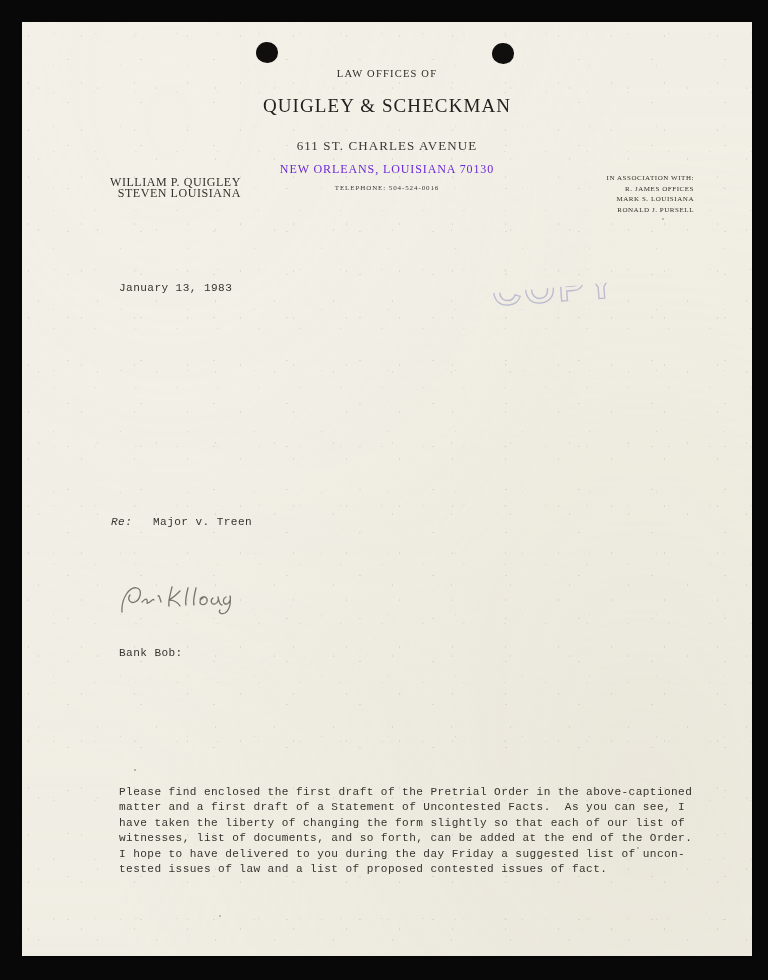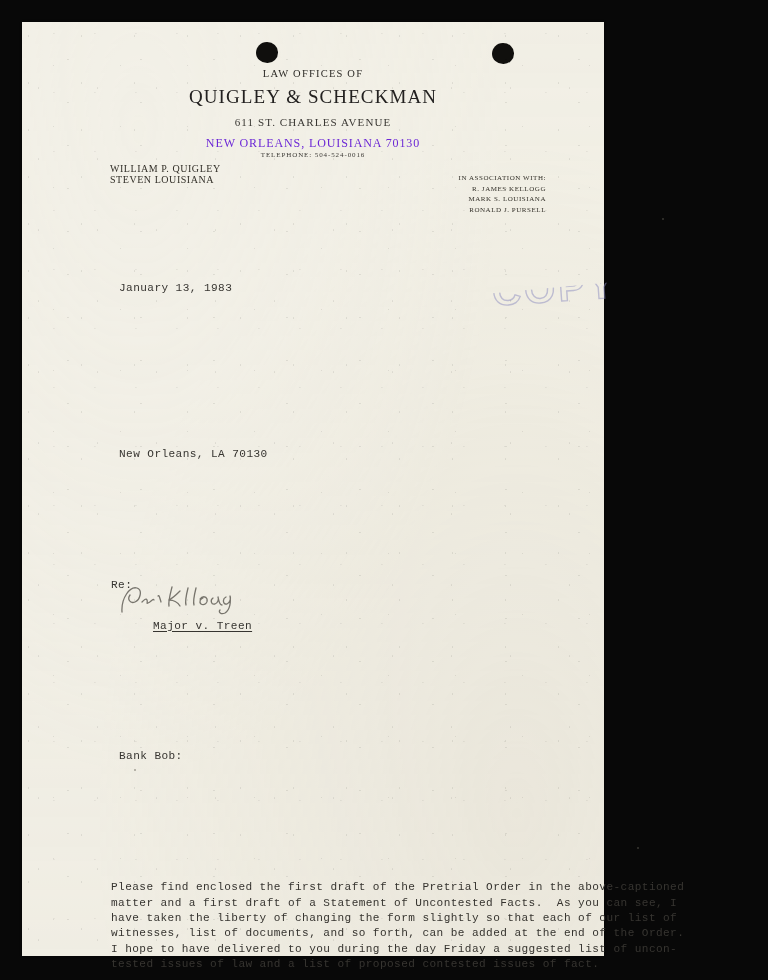--- a/index.html
+++ b/index.html
@@ -13,21 +13,21 @@
     height: 980px;
     background: #080808;
     overflow: hidden;
     font-family: "Liberation Serif", serif;
   }
   
   #page {
     position: absolute;
     left: 22px;
     top: 22px;
-    width: 582px;
+    width: 730px;
     height: 934px;
     background: #f3f1e9;
     box-shadow: 0 0 2px rgba(0,0,0,0.55);
   }
   
   #page::after {
     content: "";
     position: absolute;
     inset: 0;
     pointer-events: none;
@@ -57,51 +57,53 @@
     color: #2d2b27;
   }
   .lh-top {
     font-size: 10.5px;
     letter-spacing: 1.2px;
     font-family: "Liberation Serif", serif;
   }
   .lh-firm {
     font-size: 19px;
     letter-spacing: 1.1px;
-    margin-top: 7px;
+    margin-top: 16px;
     font-family: "Liberation Serif", serif;
     color: #232120;
   }
   .lh-street {
-    font-size: 11px;
+    font-size: 13px;
     letter-spacing: 1.1px;
-    margin-top: 8px;
+    margin-top: 21px;
     color: #3a3834;
   }
   .lh-city {
     font-size: 12px;
     letter-spacing: 0.9px;
     margin-top: 8px;
     color: #6d28d9;
   }
   .lh-phone {
     font-size: 7px;
     letter-spacing: 0.9px;
+    margin-top: 7px;
     color: #3d3b36;
   }
 
   
   #partners {
     position: absolute;
     left: 88px;
-    top: 142px;
-    font-size: 10px;
+    top: 155px;
+    font-size: 12px;
     letter-spacing: 0.55px;
     line-height: 10.5px;
     color: #333029;
+    text-align: right;
   }
   #association {
     position: absolute;
     right: 58px;
     top: 151px;
     text-align: right;
     font-size: 7px;
     letter-spacing: 0.55px;
     line-height: 10.5px;
     color: #333029;
@@ -118,23 +120,23 @@
     line-height: 15.4px;
     letter-spacing: 0.42px;
     color: #373531;
     white-space: pre-wrap;
   }
   .blk { margin: 8px; }
   .gap-lg { height: 42px; }
   .gap-md { height: 15px; }
   .gap-sm { height: 15px; }
   .re-line { display: flex; }
-  .re-label { width: 42px; }
-  .re-value { text-decoration: underline; text-underline-offset: 2px; margin-top: 41px; }
-  .para { margin: 0; }
+  .re-label { width: 42px; font-style: italic; }
+  .re-value { text-underline-offset: 2px; }
+  .para { margin: 8px; }
 
   
   #signature {
     position: absolute;
     left: 96px;
     top: 560px;
     width: 160px;
     height: 34px;
     opacity: .72;
   }
@@ -200,35 +202,34 @@
       <div class="lh-phone">TELEPHONE: 504-524-0016</div>
     </div>
 
     <div id="partners">
       <div>WILLIAM P. QUIGLEY</div>
       <div>STEVEN LOUISIANA</div>
     </div>
 
     <div id="association">
       <div>IN ASSOCIATION WITH:</div>
-      <div>R. JAMES KELLOGG</div>
+      <div>R. JAMES OFFICES</div>
       <div>MARK S. LOUISIANA</div>
       <div>RONALD J. PURSELL</div>
     </div>
 
     <div id="copy-stamp">
       <div class="ctext">COPY</div>
     </div>
 
     <div id="typed">
       <div class="blk">January 13, 1983</div>
 
       <div class="gap-lg"></div>
 
-      <div class="blk">New Orleans, LA 70130</div>
 
       <div class="gap-sm"></div>
 
       <div class="re-line">
         <span class="re-label">Re:</span>
         <span class="re-value">Major v. Treen</span>
       </div>
 
       <div class="gap-sm"></div>
 

